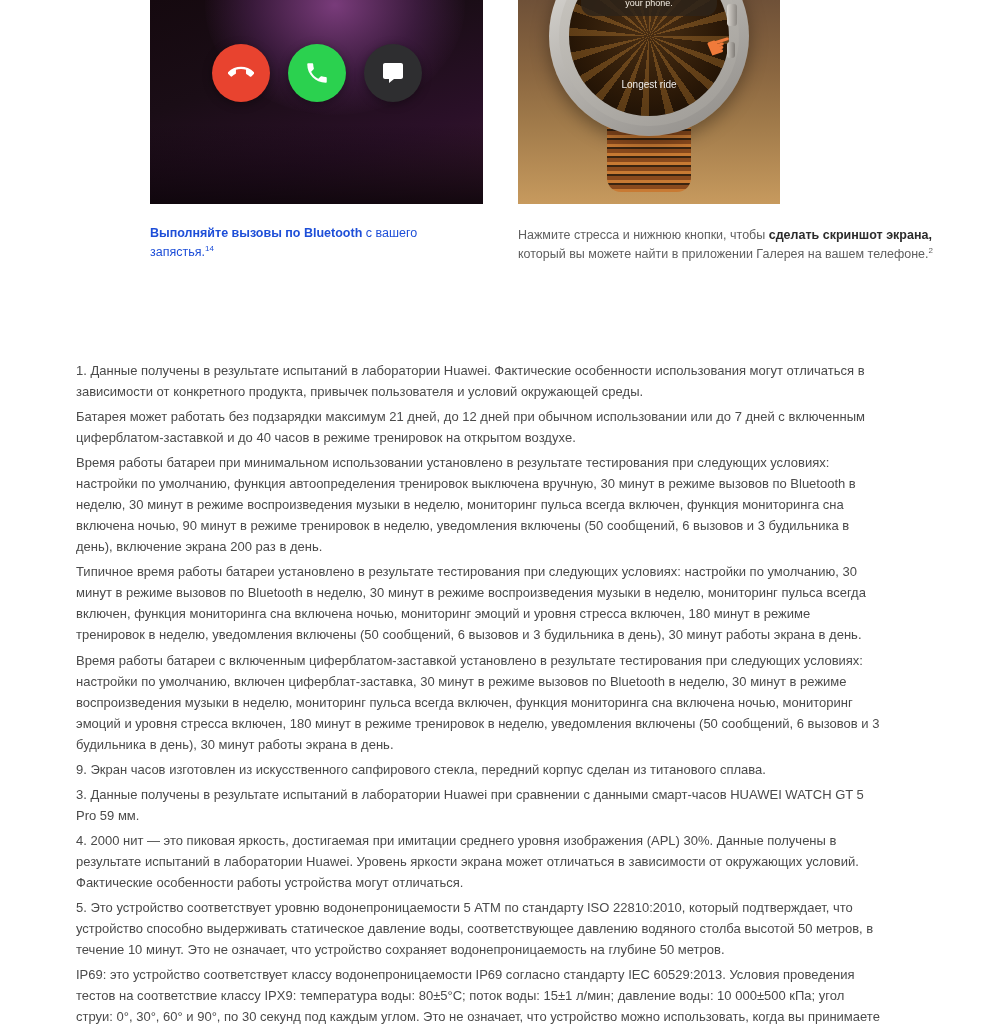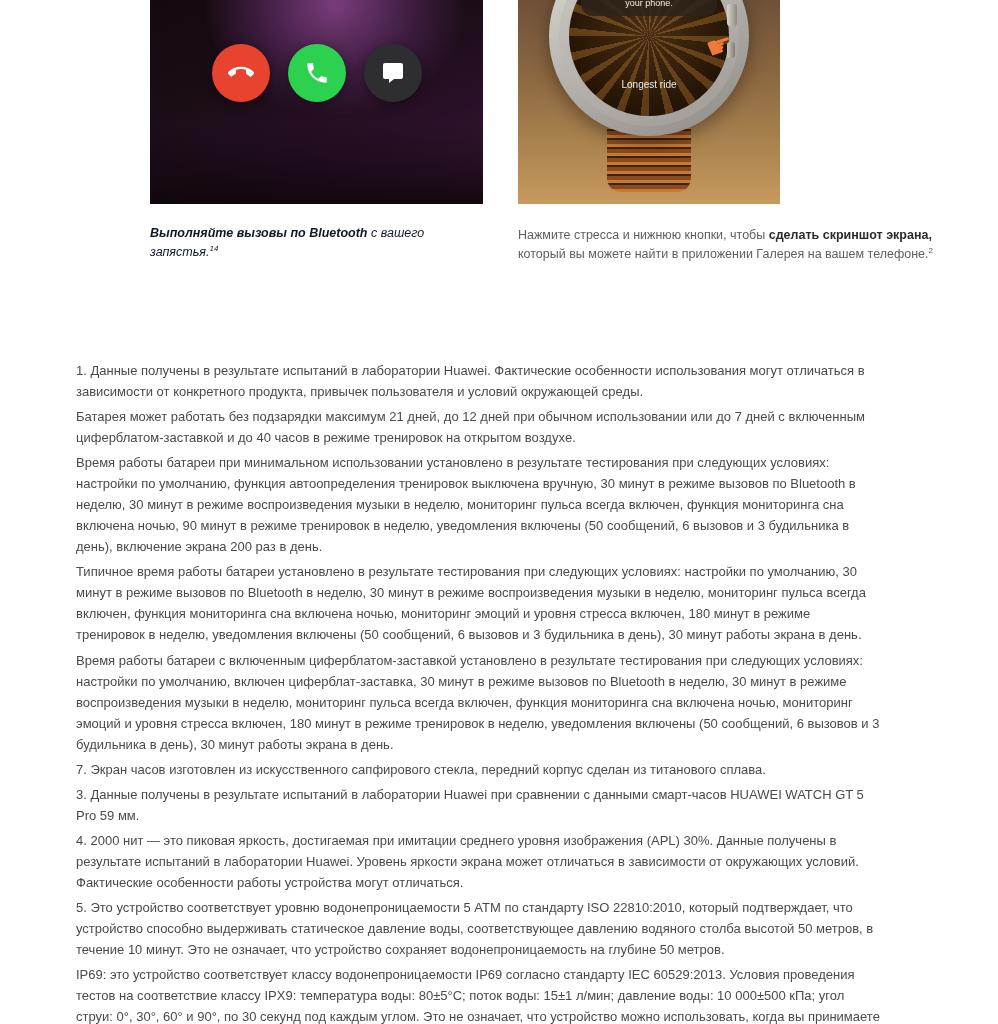--- a/index.html
+++ b/index.html
@@ -232,23 +232,22 @@
     font-size: 30px;
     color: #f07a3a;
     transform: rotate(-18deg);
     z-index: 6;
   }
 
   .caption-left {
     margin-top: 20px;
     font-size: 12.5px;
     line-height: 1.5;
-    color: #0f172a;
+    color: #1d4ed8;
     width: 333px;
-    font-style: italic;
   }
   .caption-left b { font-weight: bold; }
 
   .caption-right {
     margin-top: 22px;
     font-size: 12.5px;
     line-height: 1.55;
     color: #5e5e5e;
     width: 420px;
   }
@@ -325,19 +324,19 @@
     </div>
   </div>
 </div>
 
 <div class="footnotes">
   <p>1. Данные получены в результате испытаний в лаборатории Huawei. Фактические особенности использования могут отличаться в зависимости от конкретного продукта, привычек пользователя и условий окружающей среды.</p>
   <p>Батарея может работать без подзарядки максимум 21 дней, до 12 дней при обычном использовании или до 7 дней с включенным циферблатом-заставкой и до 40 часов в режиме тренировок на открытом воздуxе.</p>
   <p>Время работы батареи при минимальном использовании установлено в результате тестирования при следующих условиях: настройки по умолчанию, функция автоопределения тренировок выключена вручную, 30 минут в режиме вызовов по Bluetooth в неделю, 30 минут в режиме воспроизведения музыки в неделю, мониторинг пульса всегда включен, функция мониторинга сна включена ночью, 90 минут в режиме тренировок в неделю, уведомления включены (50 сообщений, 6 вызовов и 3 будильника в день), включение экрана 200 раз в день.</p>
   <p>Типичное время работы батареи установлено в результате тестирования при следующих условиях: настройки по умолчанию, 30 минут в режиме вызовов по Bluetooth в неделю, 30 минут в режиме воспроизведения музыки в неделю, мониторинг пульса всегда включен, функция мониторинга сна включена ночью, мониторинг эмоций и уровня стресса включен, 180 минут в режиме тренировок в неделю, уведомления включены (50 сообщений, 6 вызовов и 3 будильника в день), 30 минут работы экрана в день.</p>
   <p>Время работы батареи с включенным циферблатом-заставкой установлено в результате тестирования при следующих условиях: настройки по умолчанию, включен циферблат-заставка, 30 минут в режиме вызовов по Bluetooth в неделю, 30 минут в режиме воспроизведения музыки в неделю, мониторинг пульса всегда включен, функция мониторинга сна включена ночью, мониторинг эмоций и уровня стресса включен, 180 минут в режиме тренировок в неделю, уведомления включены (50 сообщений, 6 вызовов и 3 будильника в день), 30 минут работы экрана в день.</p>
-  <p>7. Экран часов изготовлен из искусственного сапфирового стекла, передний корпус сделан из титанового сплава.</p>
+  <p>9. Экран часов изготовлен из искусственного сапфирового стекла, передний корпус сделан из титанового сплава.</p>
   <p>3. Данные получены в результате испытаний в лаборатории Huawei при сравнении с данными смарт-часов HUAWEI WATCH GT 5 Pro 59 мм.</p>
   <p>4. 2000 нит — это пиковая яркость, достигаемая при имитации среднего уровня изображения (APL) 30%. Данные получены в результате испытаний в лаборатории Huawei. Уровень яркости экрана может отличаться в зависимости от окружающих условий. Фактические особенности работы устройства могут отличаться.</p>
   <p>5. Это устройство соответствует уровню водонепроницаемости 5 ATM по стандарту ISO 22810:2010, который подтверждает, что устройство способно выдерживать статическое давление воды, соответствующее давлению водяного столба высотой 50 метров, в течение 10 минут. Это не означает, что устройство сохраняет водонепроницаемость на глубине 50 метров.</p>
   <p>IP69: это устройство соответствует классу водонепроницаемости IP69 согласно стандарту IEC 60529:2013. Условия проведения тестов на соответствие классу IPX9: температура воды: 80±5°C; поток воды: 15±1 л/мин; давление воды: 10 000±500 кПа; угол струи: 0°, 30°, 60° и 90°, по 30 секунд под каждым углом. Это не означает, что устройство можно использовать, когда вы принимаете горячий душ.</p>
 
 </div>
 
 </body></html>

